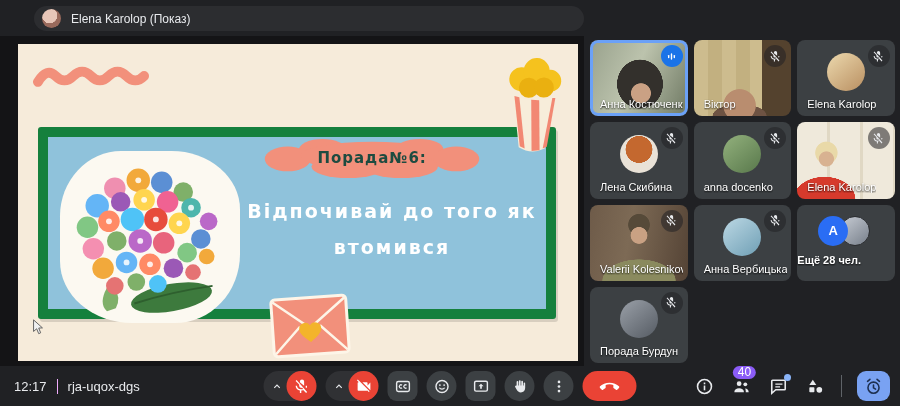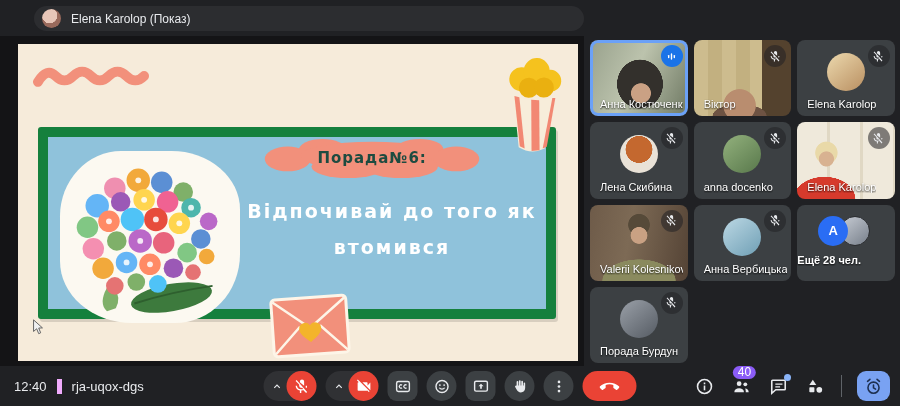--- a/index.html
+++ b/index.html
@@ -137,21 +137,21 @@
   .ov-a { left:0; background:#2a6df4; color:#fff; font-size:13px; font-weight:bold;
           display:flex; align-items:center; justify-content:center; z-index:1; }
   .ov-b { left:22px; background:linear-gradient(140deg,#c7ccd4,#777f8a); border:1px solid #2b2d30; }
 
   
   .footer { position:absolute; left:0; right:0; bottom:0; height:40px; background:#202124; }
   .f-left {
     position:absolute; left:14px; top:0; bottom:0; display:flex; align-items:center; gap:10px;
     font-size:13px; color:#e8eaed;
   }
-  .f-left .code { border-left:5px solid #f0abfc; padding-left:10px; }
+  .f-left .code { border-left:1px solid #f0abfc; padding-left:10px; }
   .f-center {
     position:absolute; left:50%; top:50%; transform:translate(-50%,-50%);
     display:flex; align-items:center; gap:9px;
   }
   .ctl {
     width:30px; height:30px; border-radius:50%; background:#3c4043;
     display:flex; align-items:center; justify-content:center; flex:0 0 auto;
   }
   .ctl svg { width:17px; height:17px; }
   .ctl.sq { border-radius:9px; }
@@ -406,21 +406,21 @@
       <span class="avatar av-viktor"></span>
       <span class="name">Порада Бурдун</span>
     </div>
 
   </aside>
 </div>
 
 <footer class="footer">
 
   <div class="f-left">
-    <span>12:40</span>
+    <span>12:17</span>
     <span class="code">rja-uqox-dgs</span>
   </div>
 
   <div class="f-center">
 
     <div class="ctl-group">
       <button class="chev">
         <svg viewBox="0 0 24 24">
             <path d="M6 15l6-6 6 6" fill="none" stroke="#e8eaed" stroke-width="2.5"></path>
           </svg>

